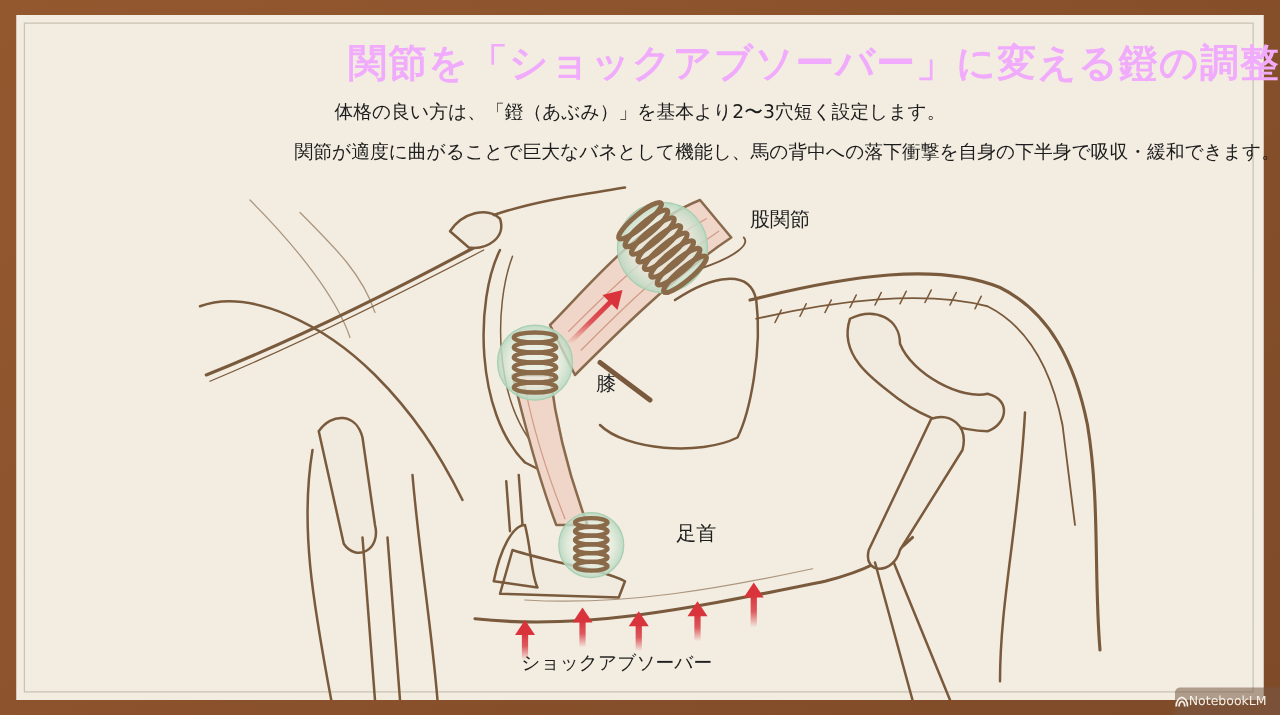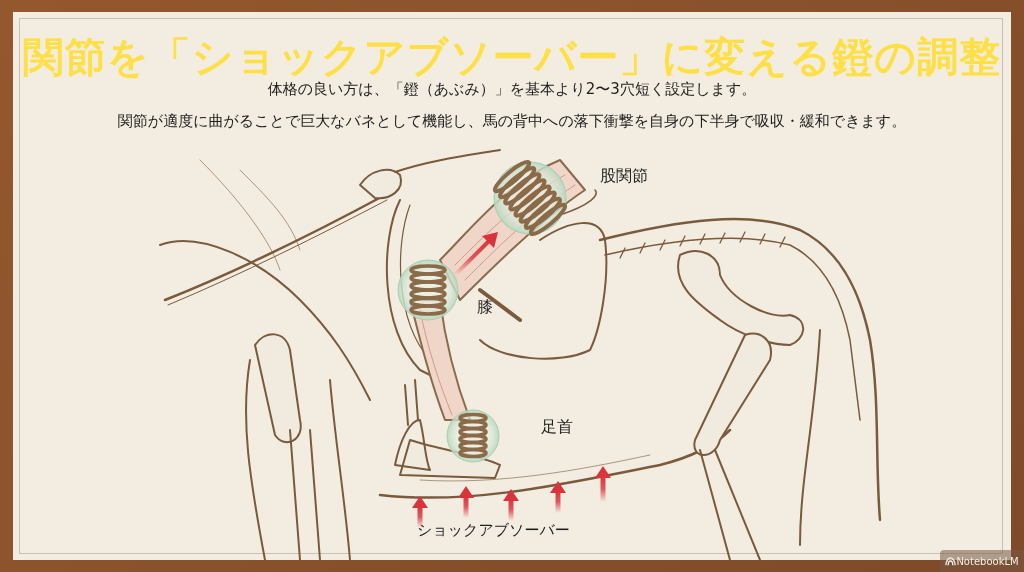--- a/index.html
+++ b/index.html
@@ -1,30 +1,30 @@
 <!DOCTYPE html>
 <html><head>
 <meta charset="utf-8">
 <style>
   html,body{margin:0;padding:0;}
   body{width:1024px;height:572px;overflow:hidden;background:#8a5230;font-family:"DejaVu Sans","Liberation Sans",sans-serif;}
   .frame{position:absolute;left:0;top:0;width:1024px;height:572px;background:linear-gradient(135deg,#94582f,#7e4a28);}
   .panel{position:absolute;left:13px;top:12px;width:998px;height:548px;background:#f3ede1;}
   .panel-line{position:absolute;left:19px;top:18px;width:984px;height:536px;border:1px solid #c9c2b2;box-sizing:border-box;pointer-events:none;}
-  .title{position:absolute;left:0;top:30px;width:1024px;text-align:center;font-family:"DejaVu Serif","Liberation Serif",serif;font-weight:bold;font-size:41px;color:#fde047;letter-spacing:1px;}
+  .title{position:absolute;left:0;top:30px;width:1024px;text-align:right;font-family:"DejaVu Serif","Liberation Serif",serif;font-weight:bold;font-size:31px;color:#f0abfc;letter-spacing:1px;}
   .sub{position:absolute;left:0;width:1024px;text-align:center;font-size:15px;color:#1c1c1c;}
   .sub1{top:80px;}
-  .sub2{top:112px;}
+  .sub2{top:112px;text-align:right;}
   .illus{position:absolute;left:13px;top:140px;width:998px;height:420px;}
   .label{position:absolute;font-size:16px;color:#1e1e1e;}
   .l-hip{left:600px;top:166px;}
   .l-knee{left:477px;top:297px;}
   .l-ankle{left:512px;top:417px;margin-left:29px;}
   .l-impact{left:417px;top:521px;font-size:15px;}
-  .badge{position:absolute;left:940px;top:550px;width:84px;height:22px;background:rgba(120,90,70,0.55);color:#f4efe6;font-size:10px;display:flex;align-items:center;justify-content:center;gap:0;border-top-left-radius:4px;}
+  .badge{position:absolute;left:940px;top:550px;width:84px;height:22px;background:rgba(120,90,70,0.55);color:#f4efe6;font-size:10px;display:flex;align-items:center;gap:0;border-top-left-radius:4px;}
   .badge svg{width:11px;height:11px;}
 </style>
 </head>
 <body>
 
 <div class="frame"></div>
 <div class="panel"></div>
 <div class="panel-line"></div>
 
 <svg class="illus" viewBox="13 140 998 420" xmlns="http://www.w3.org/2000/svg">

